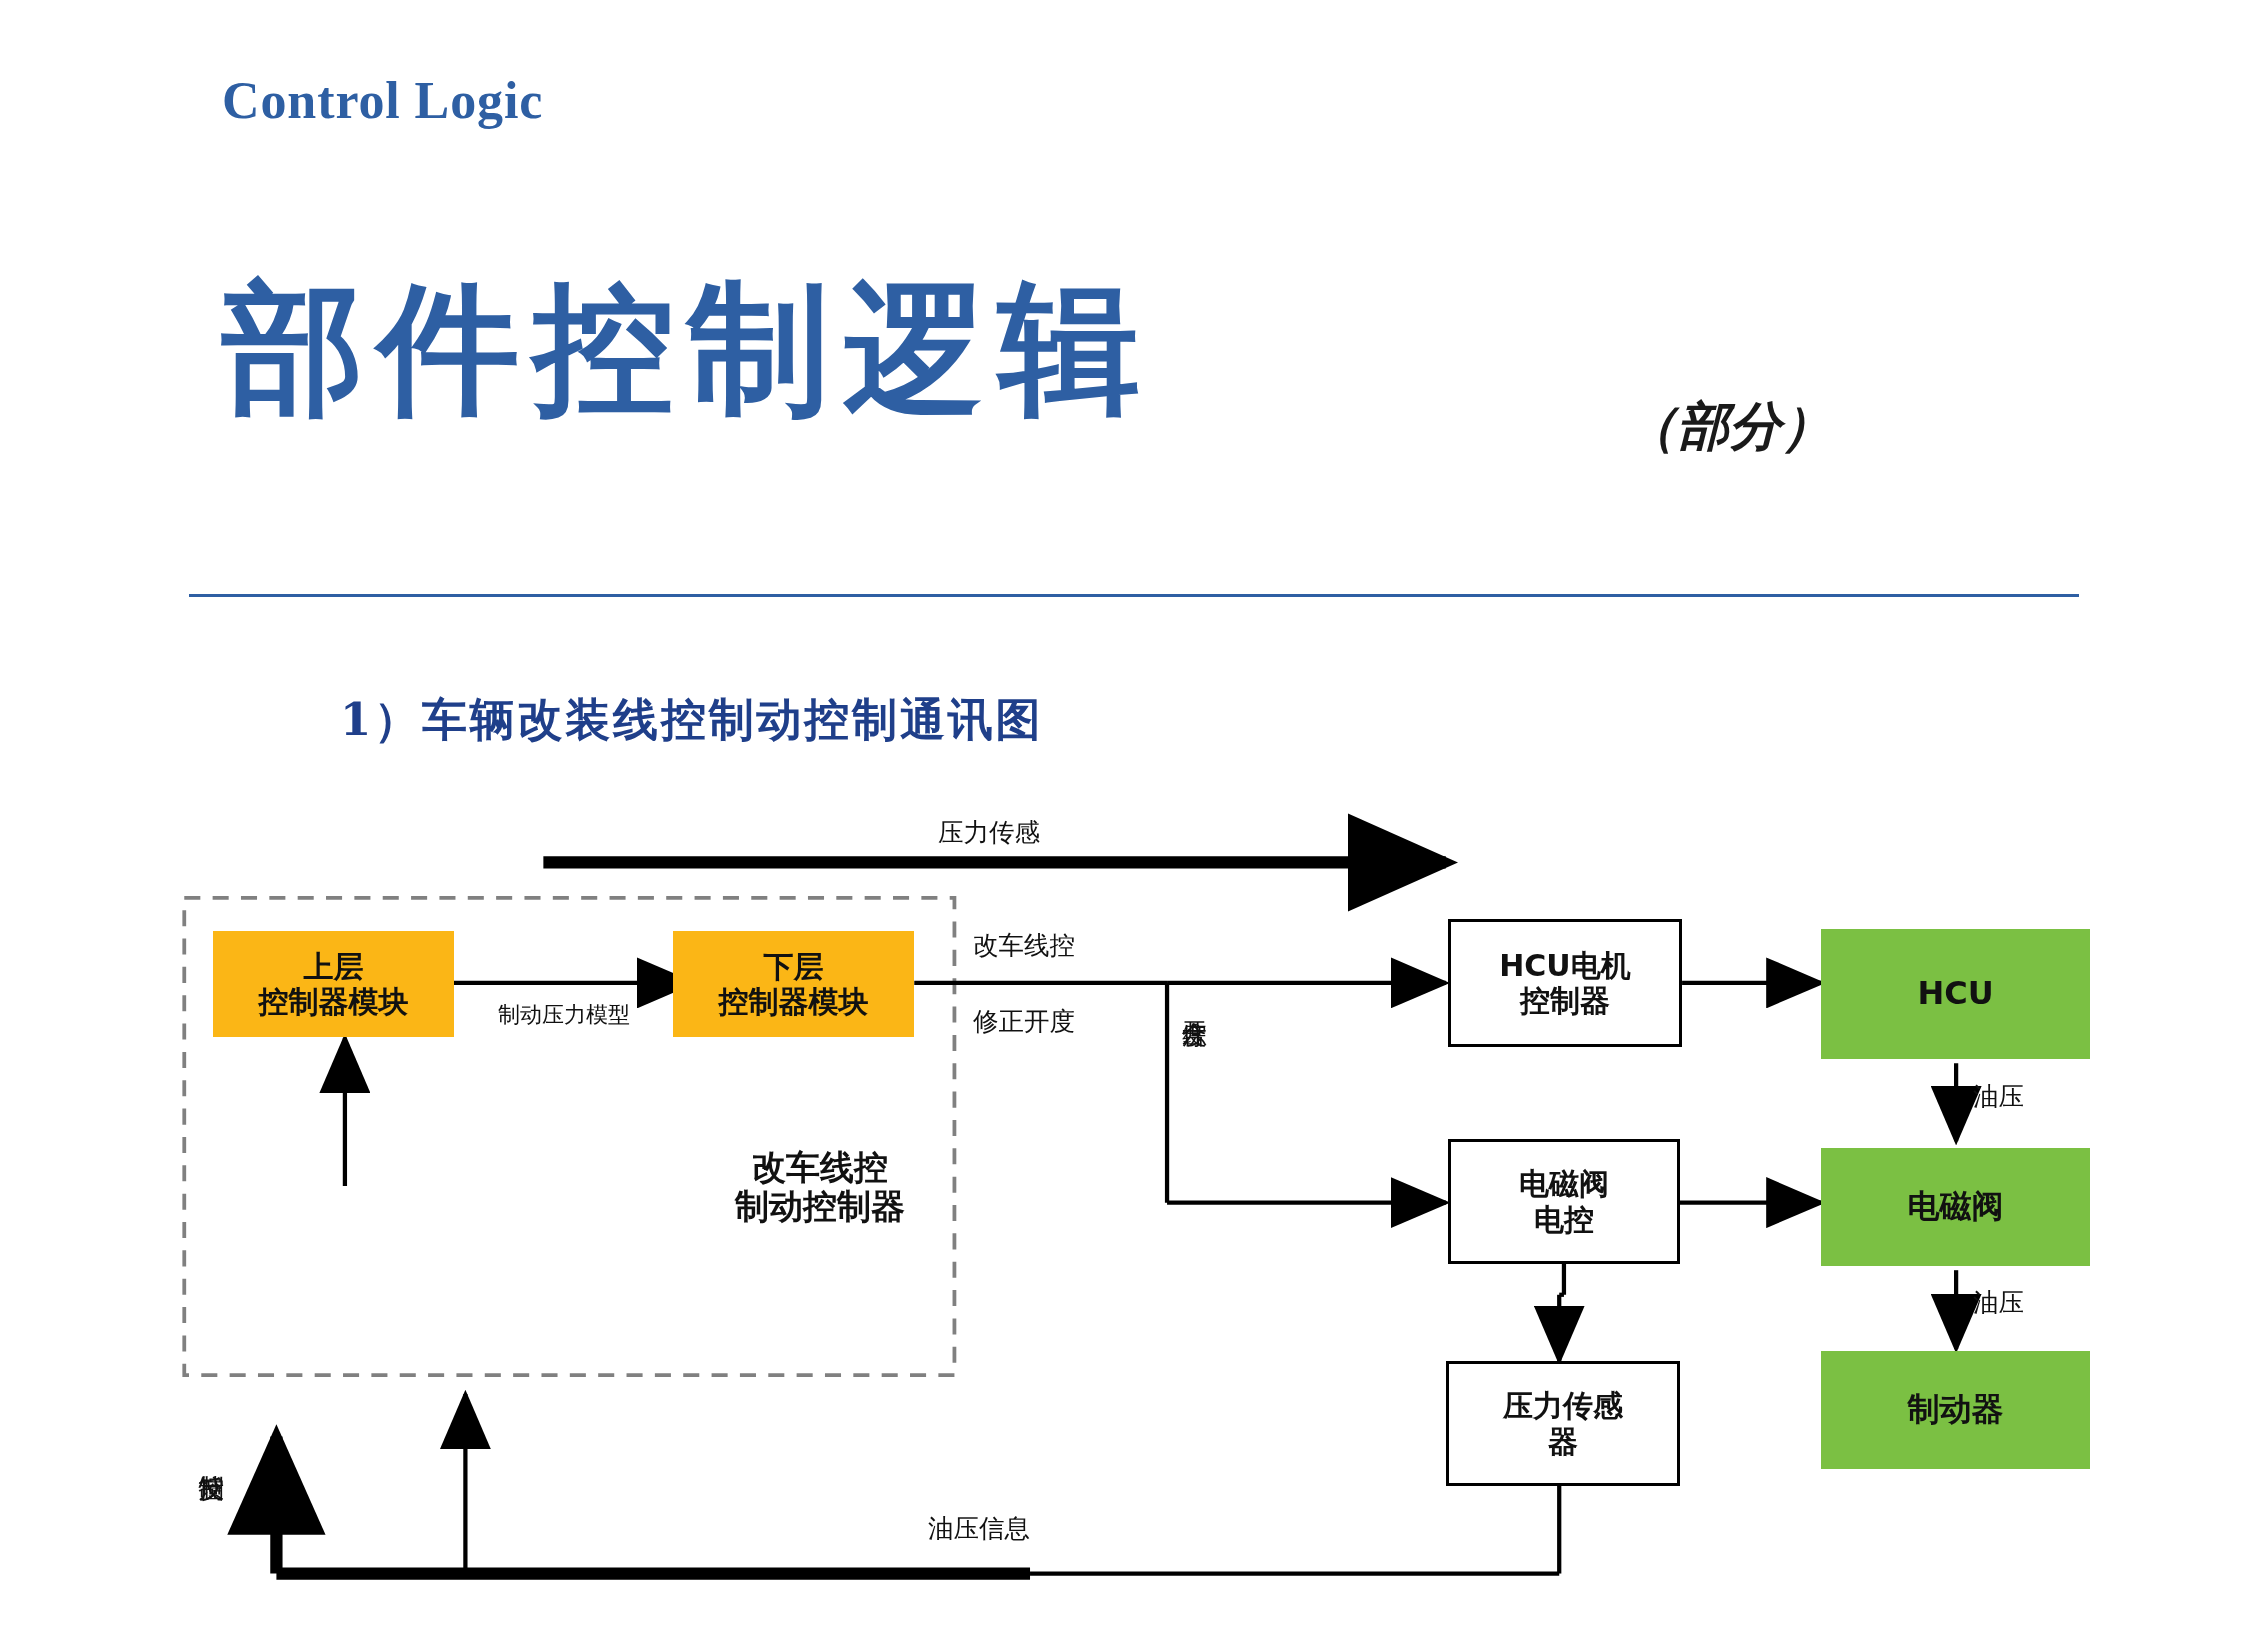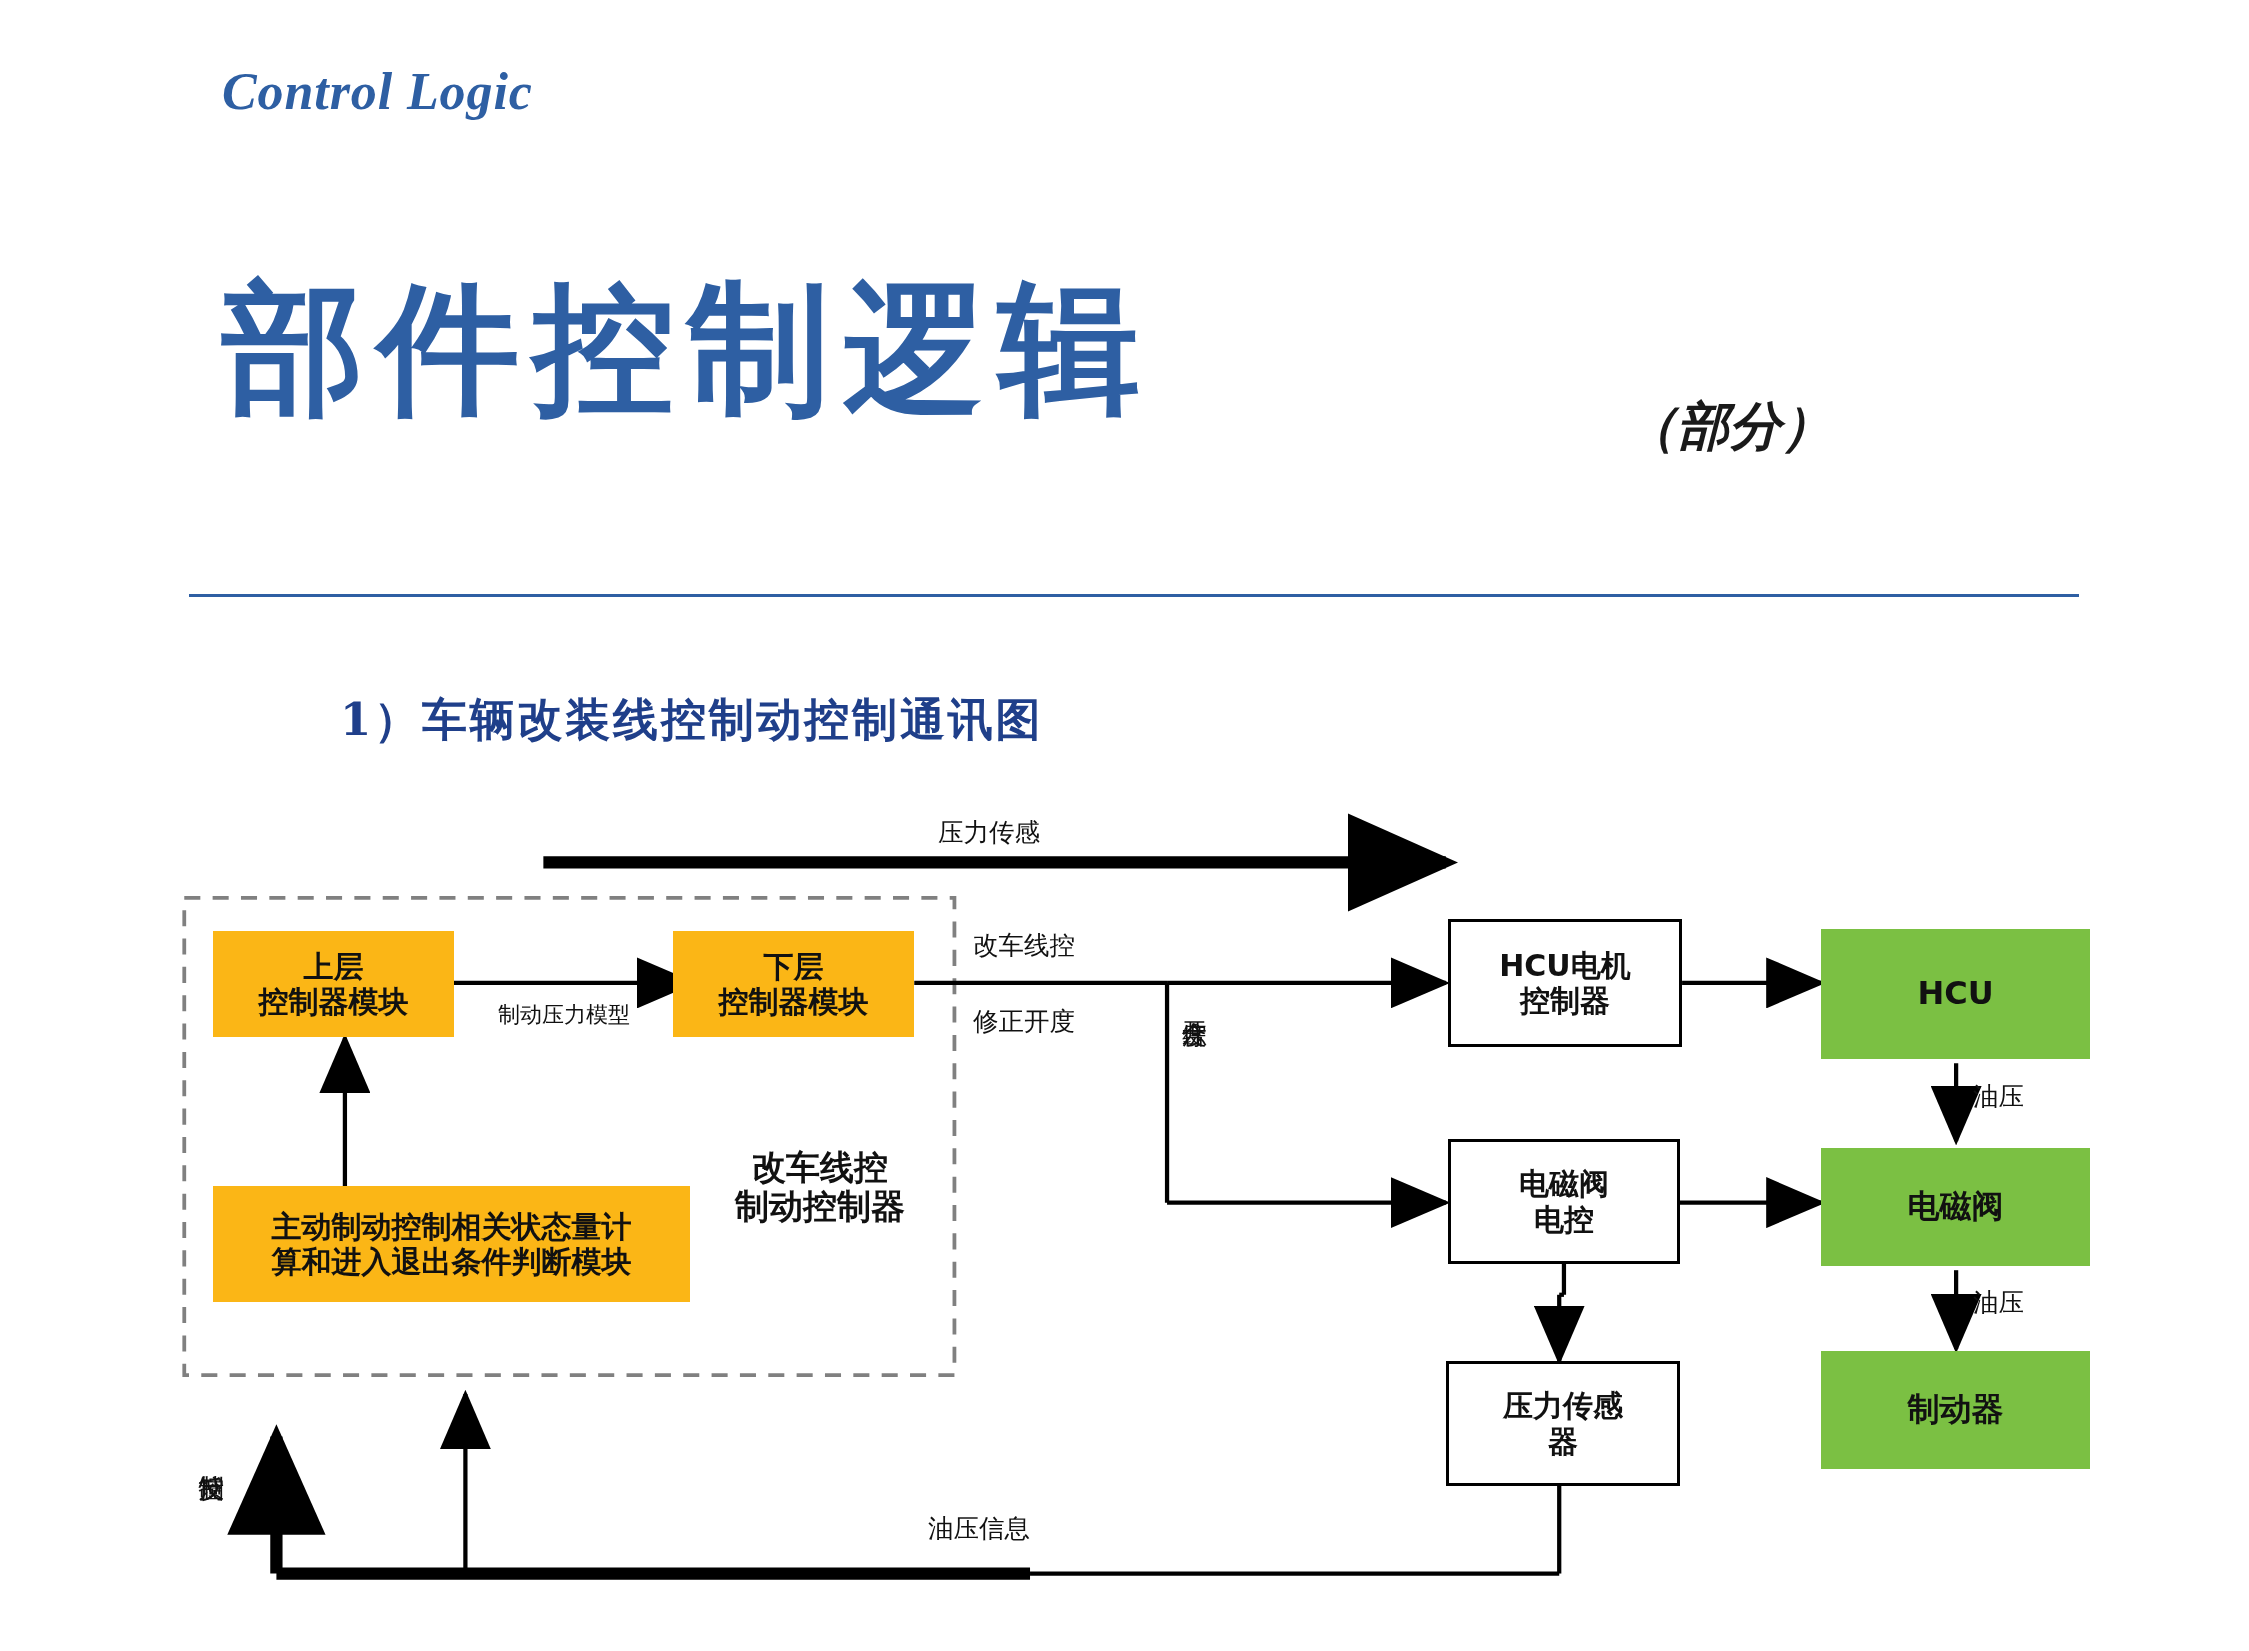--- a/index.html
+++ b/index.html
@@ -12,23 +12,22 @@
     height: 1652px;
     font-family: "Liberation Sans", sans-serif;
     position: relative;
     overflow: hidden;
   }
 
   
   #eyebrow {
     position: absolute;
     left: 222px;
-    top: 62px;
+    top: 71px;
     font-family: "Liberation Serif", serif;
-    font-style: italic;
     font-weight: bold;
     font-size: 52px;
     color: #2E5FA3;
     letter-spacing: 0.9px;
     text-align: center;
   }
   #main-title {
     position: absolute;
     left: 222px;
     top: 255px;
@@ -187,22 +186,20 @@
 
     <line x1="985" y1="1690" x2="985" y2="1310" stroke="#000" stroke-width="9" marker-end="url(#arrThin)"></line>
   </svg>
 
   <div class="node orange" style="left:213px; top:156px; width:241px; height:106px;">上层
 控制器模块</div>
 
   <div class="node orange" style="left:673px; top:156px; width:241px; height:106px;">下层
 控制器模块</div>
 
-  <div class="node orange" style="left:213px; top:411px; width:477px; height:116px;">主动制动控制相关状态量计
-算和进入退出条件判断模块</div>
 
   <div class="node white" style="left:1448px; top:144px; width:234px; height:128px;">HCU电机
 控制器</div>
 
   <div class="node white" style="left:1448px; top:364px; width:232px; height:125px;">电磁阀
 电控</div>
 
   <div class="node white" style="left:1446px; top:586px; width:234px; height:125px;">压力传感
 器</div>
 

